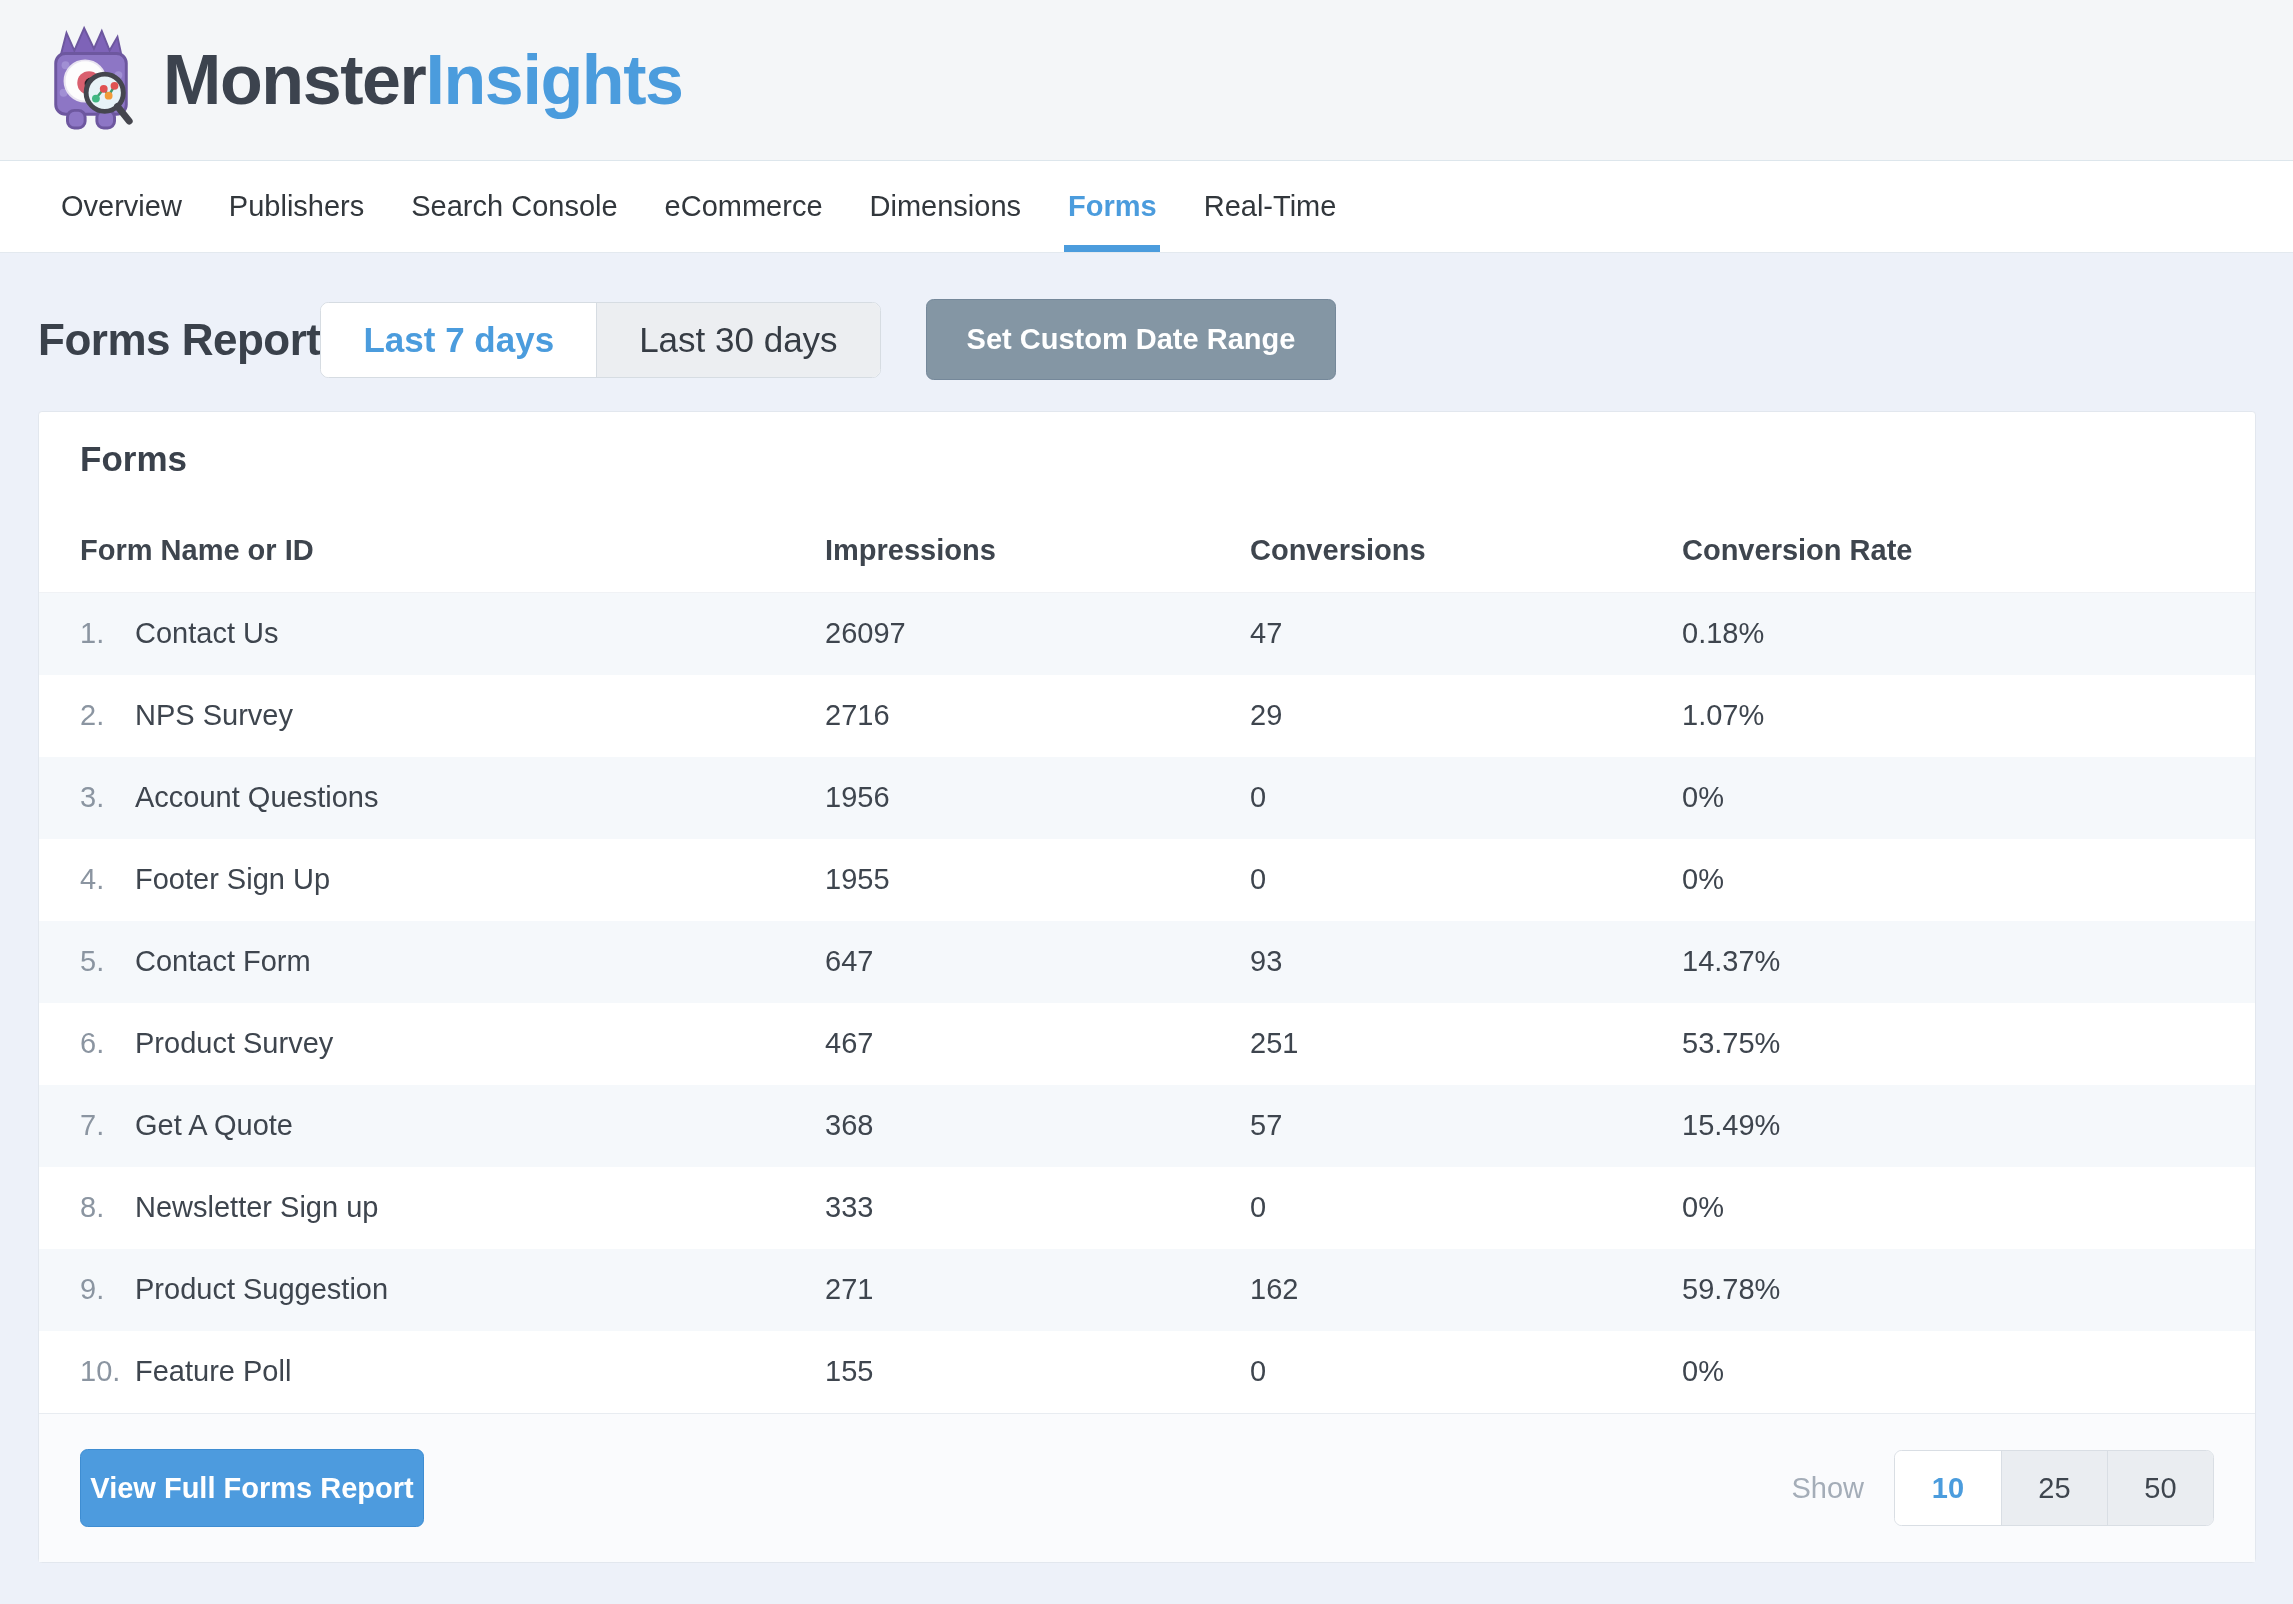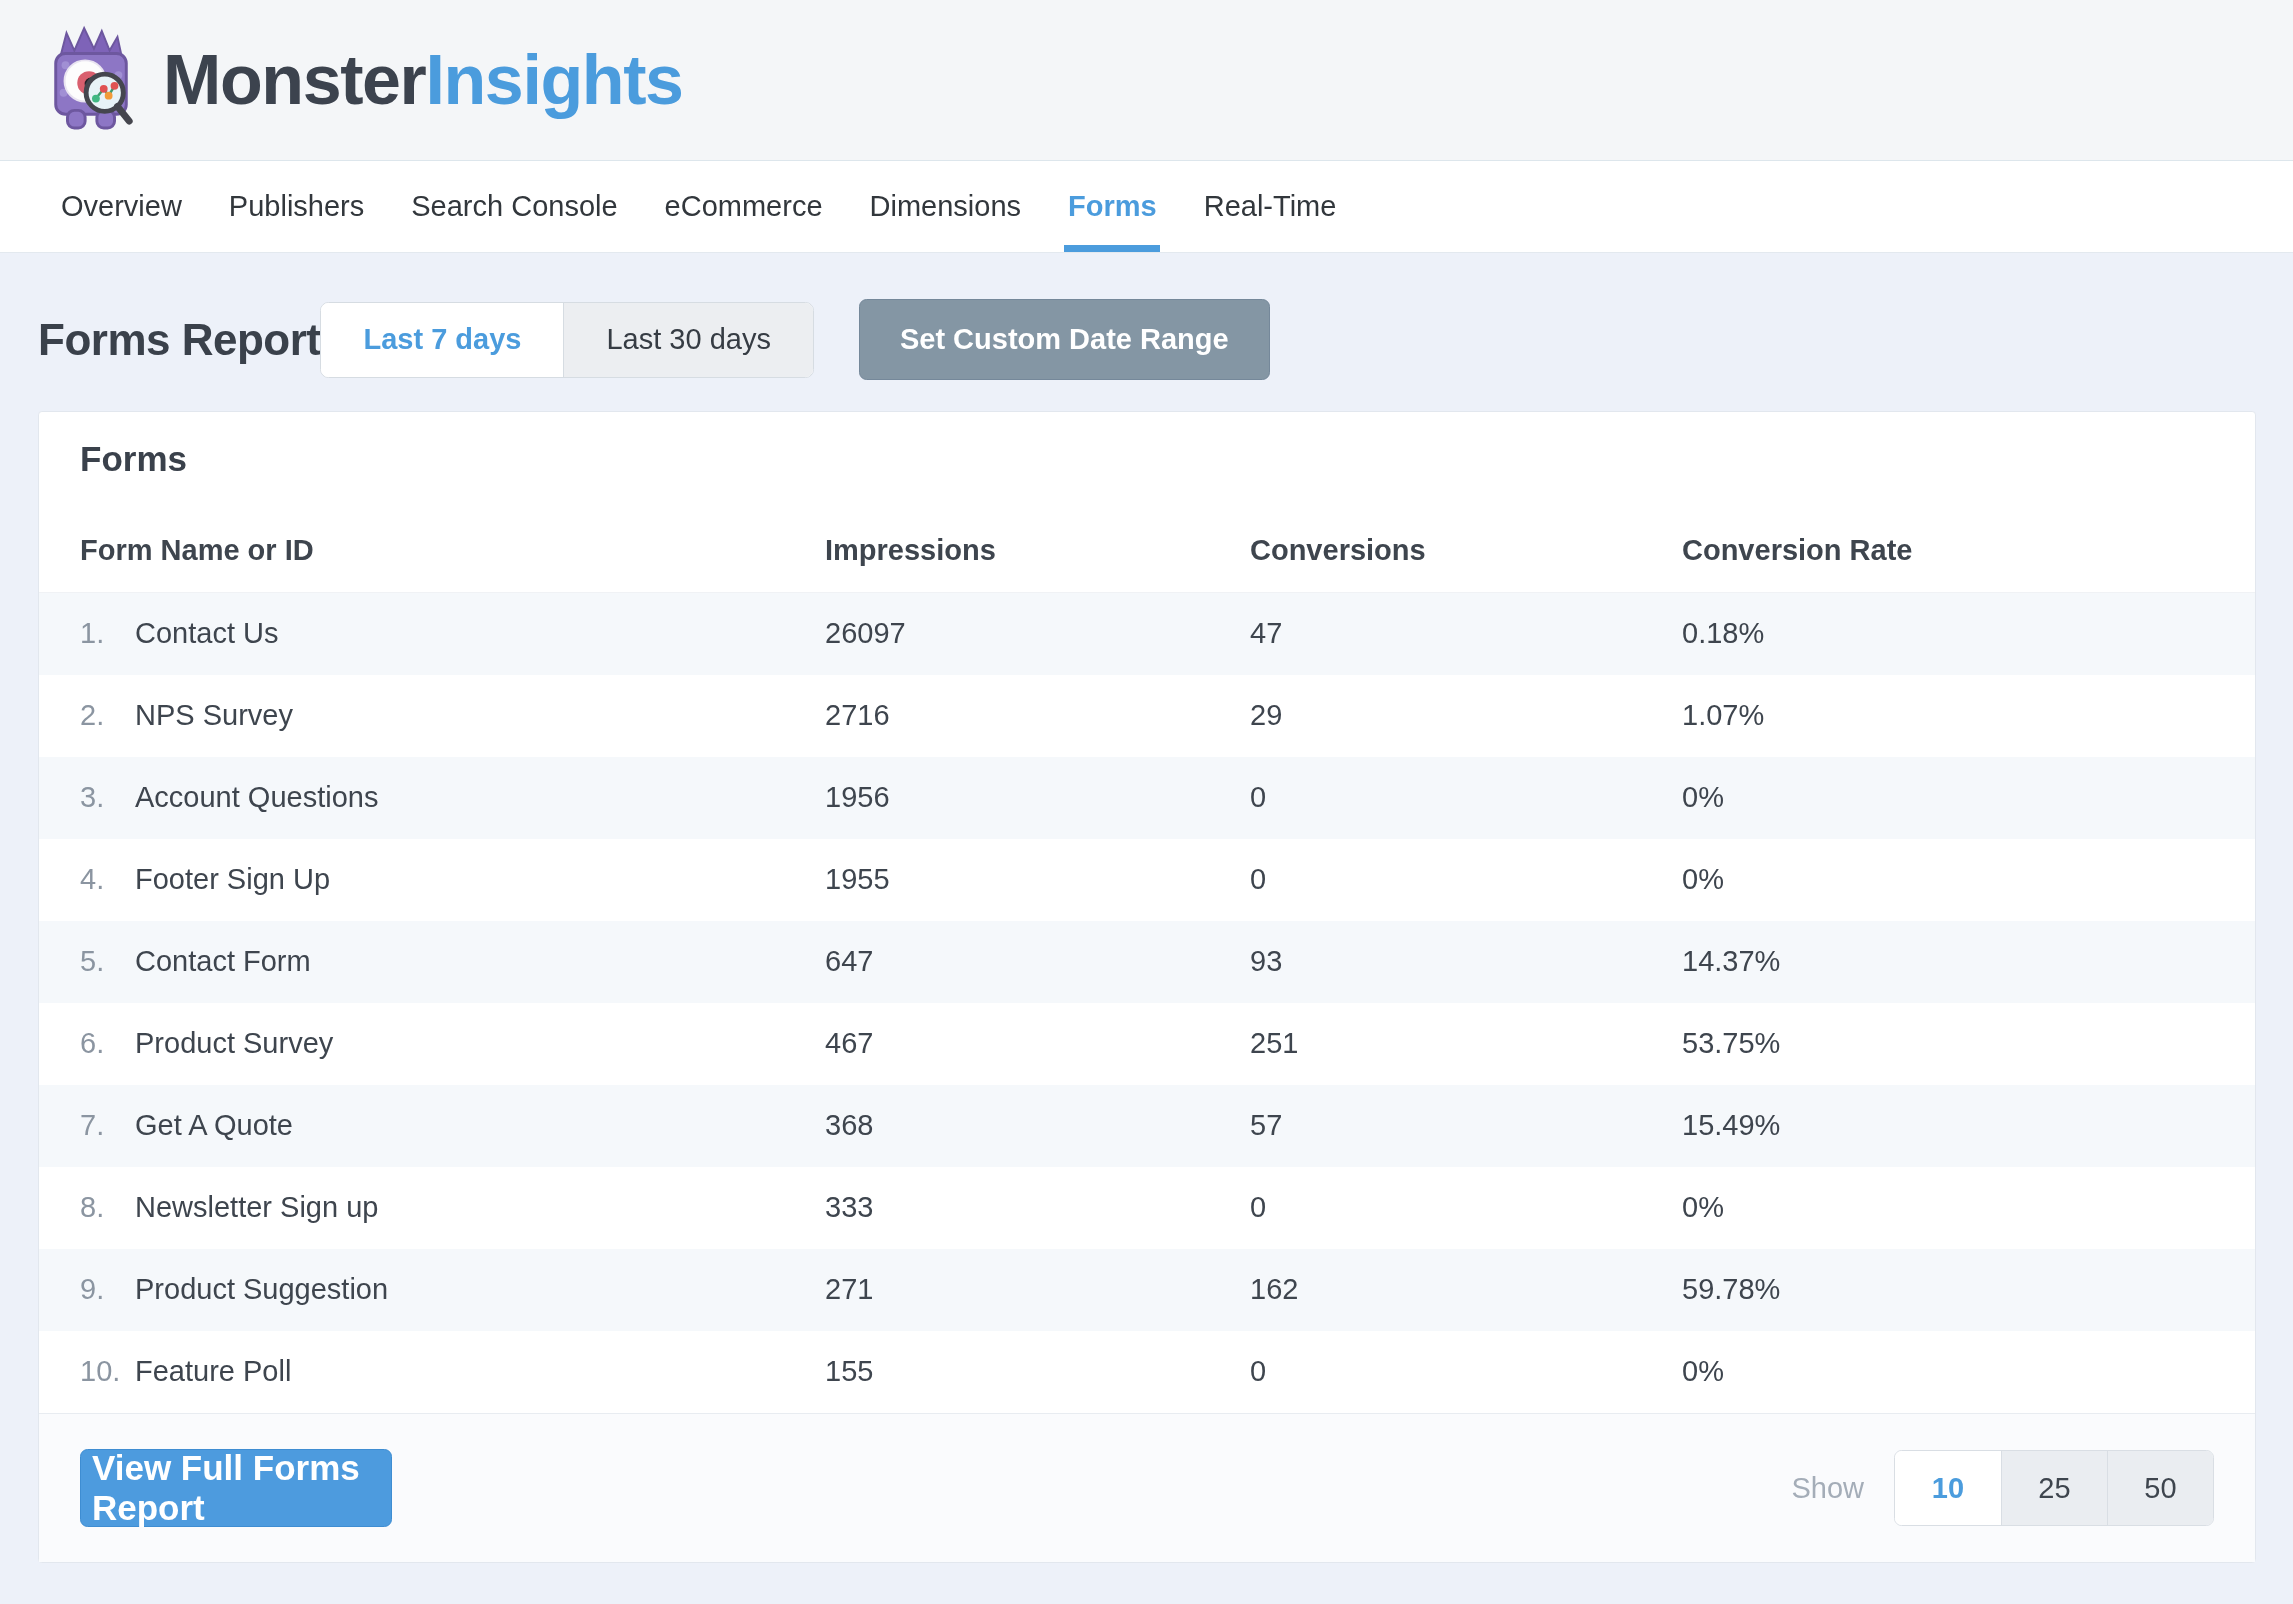--- a/index.html
+++ b/index.html
@@ -39,21 +39,21 @@
   .report-row {
     margin-top: 45px; height: 83px;
     display: flex; align-items: center;
   }
   .page-title { font-size: 44px; font-weight: bold; color: #3a414b; letter-spacing: -0.5px; }
   .controls { display: flex; align-items: center; gap: 45px; }
   .toggle-group {
     display: flex; height: 76px; border: 1.9px solid #d6dce2;
     border-radius: 8.5px; overflow: hidden; background: #fff;
   }
-  .toggle-opt { display: flex; align-items: center; padding: 12px 42px; font-size: 29px; cursor: pointer; }
+  .toggle-opt { display: flex; align-items: center; padding: 12px 42px; font-size: 35px; cursor: pointer; }
   .toggle-opt.active { background: #fff; color: #4b9cdd; font-weight: bold; }
   .toggle-opt.inactive { background: #eceef1; color: #363c44; border-left: 1.9px solid #d6dce2; }
   .custom-btn {
     height: 81px; padding: 16px 40px; display: flex; align-items: center;
     background: #8496a4; border: 1.9px solid #75889a; border-radius: 7.6px;
     color: #ffffff; font-weight: bold; font-size: 29px; cursor: pointer;
   }
   
   .card {
     margin-top: 30px; height: 1152px; background: #ffffff;
@@ -76,24 +76,24 @@
   .trow:nth-child(odd) { background: #f5f8fb; }
   .rank { color: #8b95a1; }
   
   .card-footer {
     margin-top: auto; height: 149px; background: #fafbfd;
     border-top: 1.9px solid #e8ecf1;
     display: flex; align-items: center; justify-content: space-between;
     padding: 0 41px;
   }
   .view-btn {
-    width: 312px; height: 78px;
+    width: 344px; height: 78px;
     background: #4d9bde; border: 1.9px solid #3e8dd2; border-radius: 7.6px;
-    color: #fff; font-weight: bold; font-size: 35px;
-    display: flex; align-items: center; justify-content: center; cursor: pointer; padding-left: 11px;
+    color: #fff; font-weight: bold; font-size: 29px;
+    display: flex; align-items: center; justify-content: center; cursor: pointer;
   }
   .show-wrap { display: flex; align-items: center; gap: 30px; }
   .show-label { color: #a4adb8; font-size: 29px; }
   .size-group {
     display: flex; height: 76px; border: 1.9px solid #d9dee4;
     border-radius: 7.6px; overflow: hidden;
   }
   .size-opt {
     width: 106px; display: flex; align-items: center; justify-content: center;
     font-size: 29px; color: #3e454e; background: #eaedf1;

